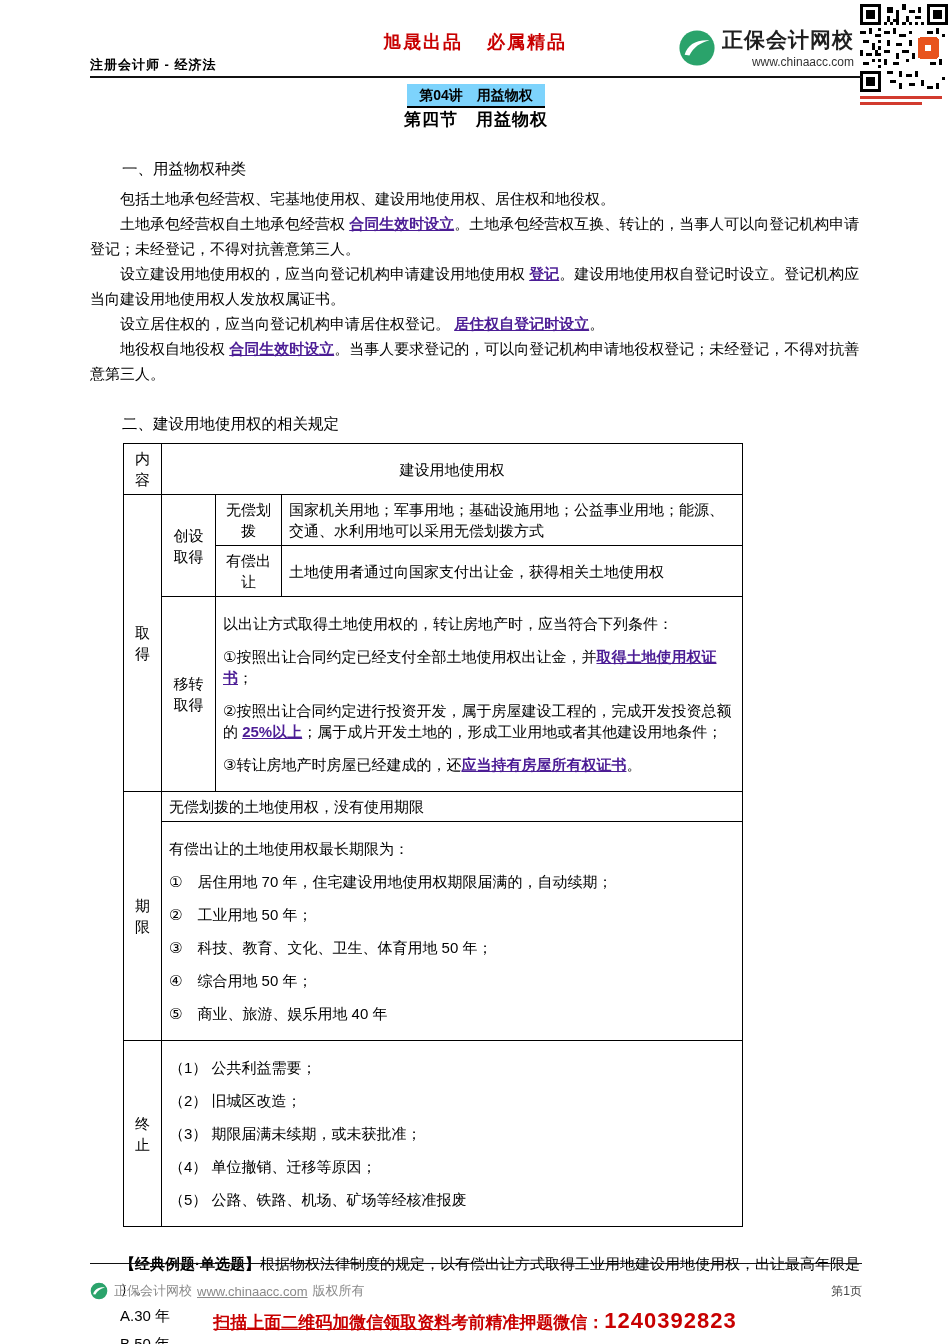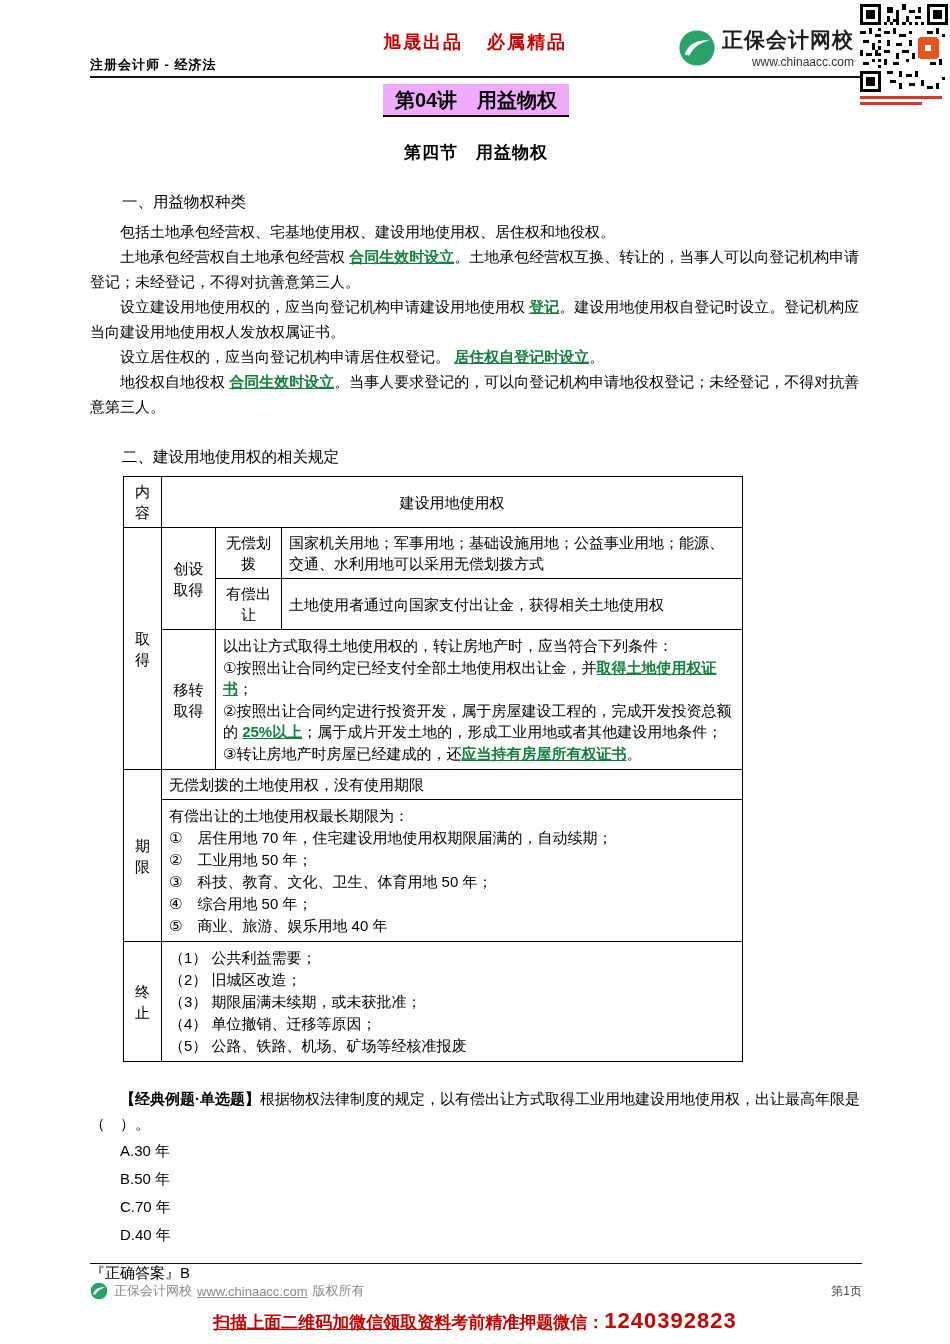--- a/index.html
+++ b/index.html
@@ -19,33 +19,33 @@
   .qr svg{width:88px;height:88px;display:block}
   .qr-cap i{display:block;height:3px;background:#d23b2e}
   .qr-cap i:first-child{width:82px;margin-top:4px}
   .qr-cap i:last-child{width:62px;margin-top:3px}
   .course{position:absolute;top:56px;left:90px;font-size:13px;font-weight:bold;letter-spacing:1px}
   .rule{position:absolute;top:76px;left:90px;width:772px;border-top:2px solid #111}
 
   
   .main{position:absolute;top:82px;left:90px;width:772px}
   .lecture-wrap{text-align:center;margin-top:2px}
-  .lecture{display:inline-block;background:#f0abfc;border-bottom:2px solid #000;
-           font-size:20px;font-weight:bold;padding:3px 12px 1px}
-  .section{text-align:center;font-size:17px;font-weight:bold;margin-top:24px;letter-spacing:1px}
+  .lecture{display:inline-block;background:#7dd3fc;border-bottom:2px solid #000;
+           font-size:14px;font-weight:bold;padding:3px 12px 1px}
+  .section{text-align:center;font-size:17px;font-weight:bold;letter-spacing:1px}
   .h3{font-size:15.5px;font-weight:normal;margin:28px 0 6px 32px}
   .para{font-size:15px;line-height:25px;text-indent:2em}
-  .hl{color:#15803d;font-weight:bold;text-decoration:underline}
+  .hl{color:#4c1d95;font-weight:bold;text-decoration:underline}
 
   
   table{table-layout:fixed;width:620px;margin:8px 0 0 33px;border-collapse:collapse;
         font-size:15px;line-height:21px}
   td{border:1px solid #000;padding:4px 7px;vertical-align:middle;word-break:break-all}
   .tc{text-align:center}
-  .cl div{margin:1px 0}
+  .cl div{margin:12px 0}
 
   
   .example{margin-top:24px;font-size:15px;line-height:25px;text-indent:2em}
   .ex-tag{font-weight:bold}
   .option{margin:2px 0 0 30px;font-size:15px;line-height:26px}
   .answer{margin-top:12px;font-size:15px;line-height:25px}
 
   
   .f-rule{position:absolute;left:90px;width:772px;bottom:80px;border-top:1.5px solid #111}
   .f-row{position:absolute;left:90px;right:88px;bottom:44px;display:flex;align-items:center;

